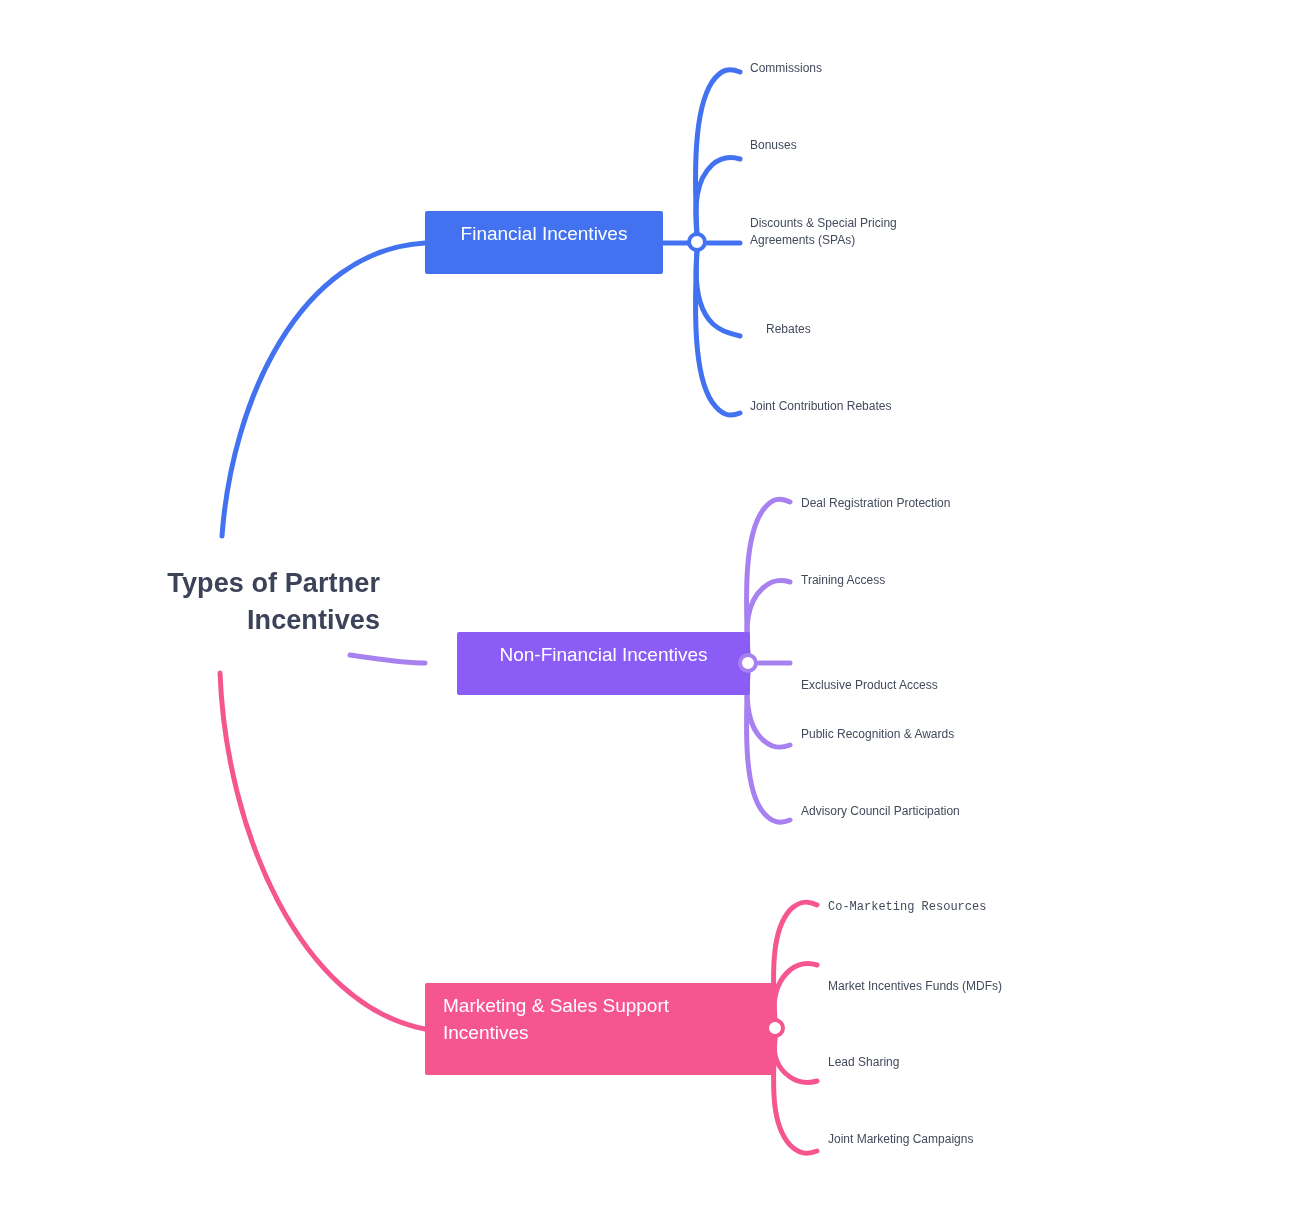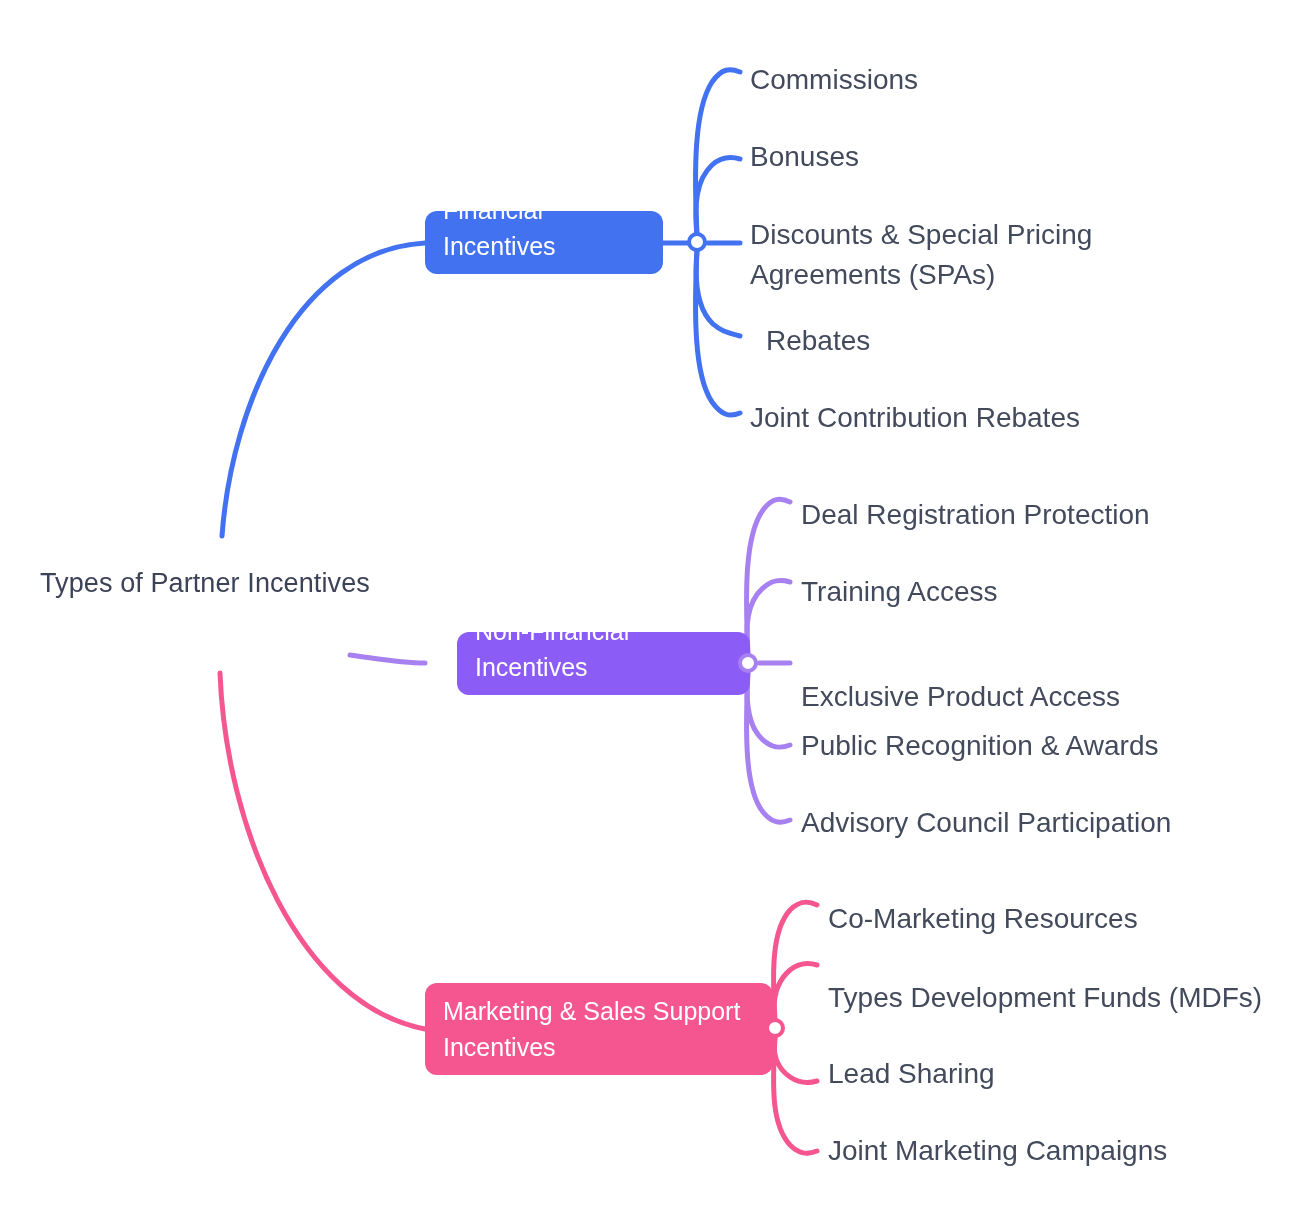--- a/index.html
+++ b/index.html
@@ -26,35 +26,35 @@
     top: 0;
     width: 1298px;
     height: 1228px;
     pointer-events: none;
   }
   .root-title {
     position: absolute;
     left: 40px;
     top: 565px;
     width: 340px;
-    text-align: left;
+    text-align: right;
     font-size: 27px;
-    font-weight: normal;
+    font-weight: bold;
     line-height: 1.38;
     color: #3c4257;
     letter-spacing: 0.1px;
   }
   .branch-node {
     position: absolute;
-    border-radius: 12px;
+    border-radius: 2px;
     color: #ffffff;
-    font-size: 25px;
+    font-size: 19px;
     line-height: 1.42;
     display: flex;
-    align-items: flex-end;
+    align-items: flex-start;
     box-sizing: border-box;
     padding: 10px 18px;
   }
   .branch-node .node-label {
     display: block;
     white-space: pre-line;
   }
   #node-financial {
     left: 425px;
     top: 211px;
@@ -75,21 +75,21 @@
   #node-marketing {
     left: 425px;
     top: 983px;
     width: 348px;
     height: 92px;
     background: #F5568F;
     justify-content: flex-start;
   }
   .leaf {
     position: absolute;
-    font-size: 28px;
+    font-size: 12px;
     line-height: 1.42;
     color: #424a5c;
     white-space: pre-line;
   }
   .hub {
     position: absolute;
     width: 20px;
     height: 20px;
     border-radius: 50%;
     background: #ffffff;
@@ -162,18 +162,18 @@
   <div class="leaf" style="left:801px; top:677px;">Exclusive Product Access</div>
   <div class="leaf" style="left:801px; top:726px;">Public Recognition &amp; Awards</div>
   <div class="leaf" style="left:801px; top:803px;">Advisory Council Participation</div>
 
   <div class="branch-node" id="node-marketing">
     <span class="node-label">Marketing &amp; Sales Support
 Incentives</span>
   </div>
   <div class="hub" id="hub-marketing"></div>
 
-  <div class="leaf" style="left:828px; top:899px;">Co-Marketing Resources</div>
-  <div class="leaf" style="left:828px; top:978px;">Types Development Funds (MDFs)</div>
+  <div class="leaf" style="left:828px; top:899px;font-family:Liberation Mono, monospace;">Co-Marketing Resources</div>
+  <div class="leaf" style="left:828px; top:978px;">Market Incentives Funds (MDFs)</div>
   <div class="leaf" style="left:828px; top:1054px;">Lead Sharing</div>
   <div class="leaf" style="left:828px; top:1131px;">Joint Marketing Campaigns</div>
 
 </div>
 
 </body></html>

